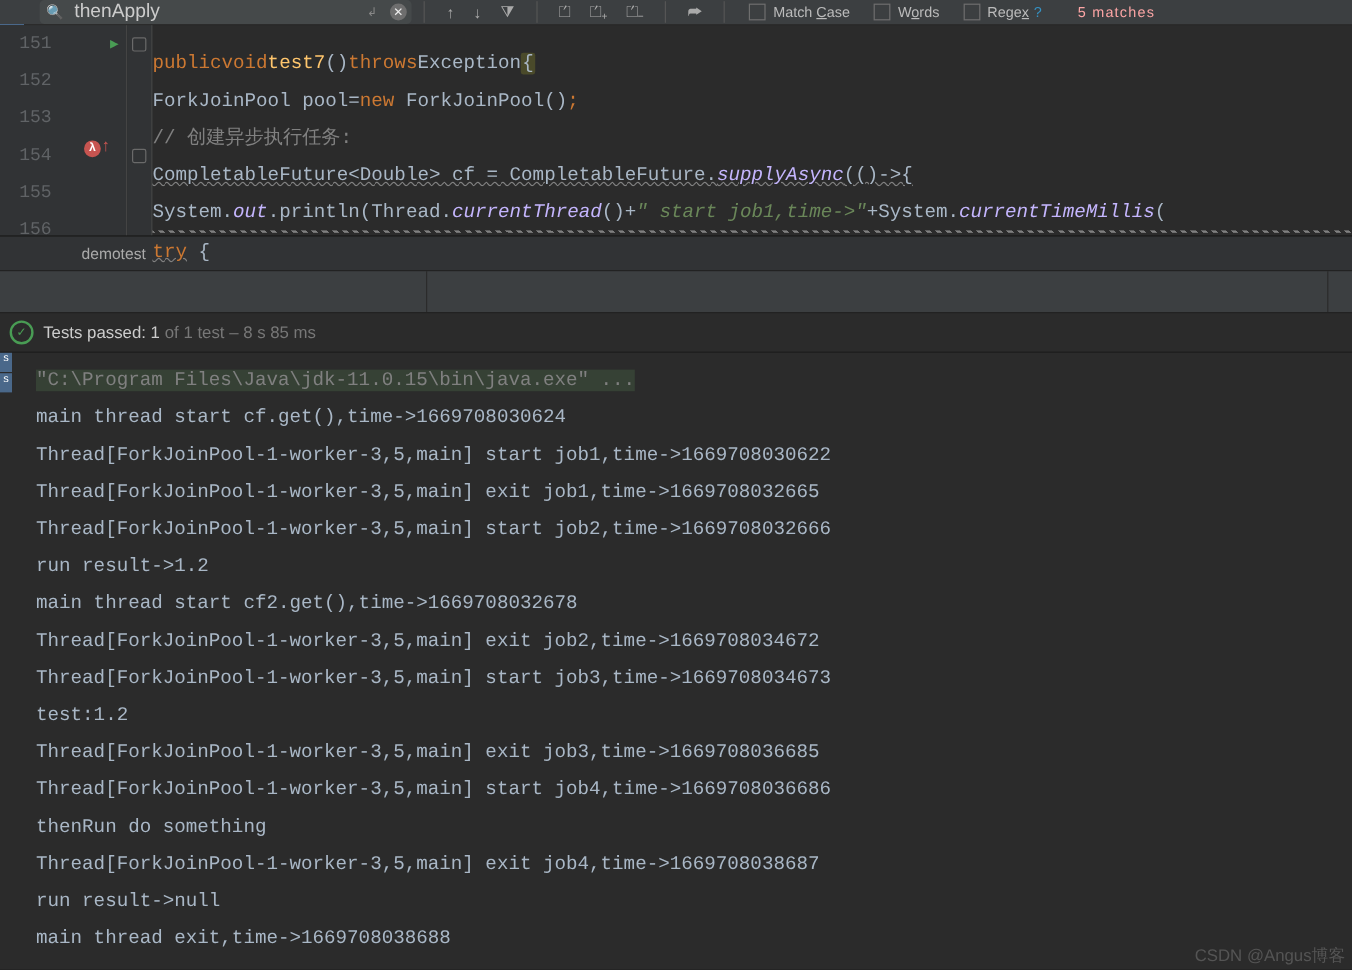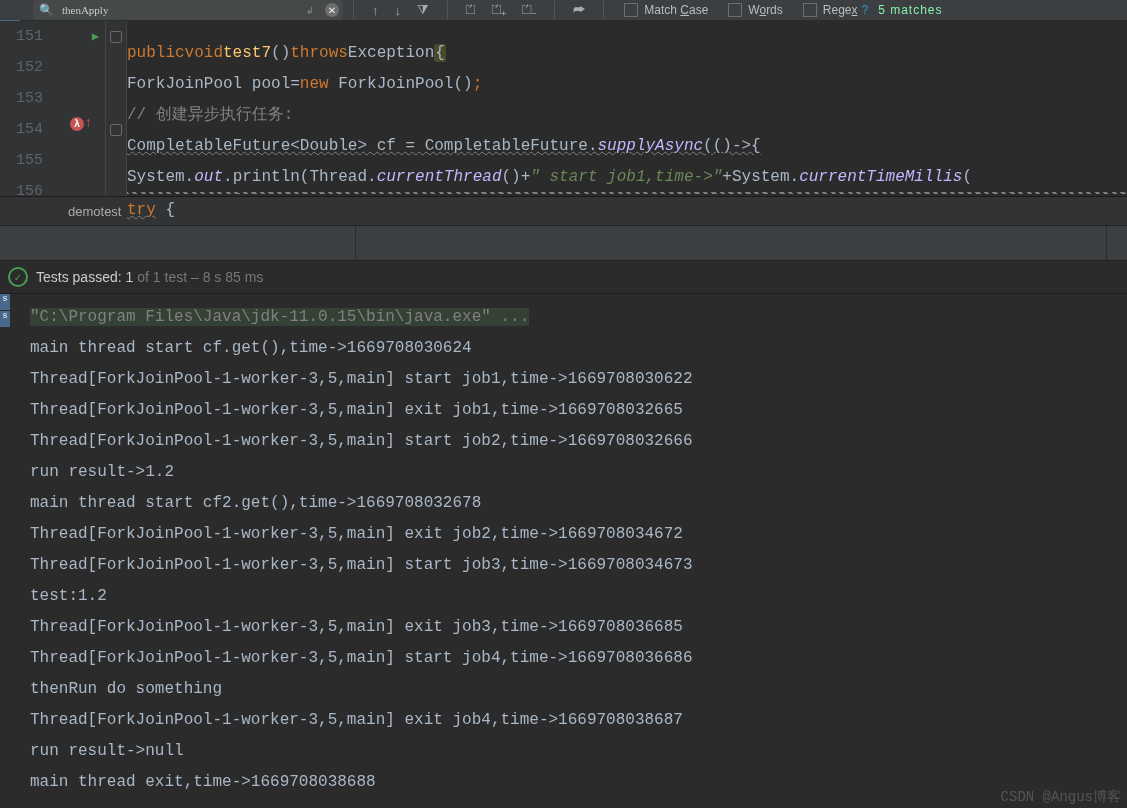--- a/index.html
+++ b/index.html
@@ -1,27 +1,27 @@
 <!DOCTYPE html>
 <html><head>
 <meta charset="utf-8">
 <style>
   html,body{margin:0;padding:0;background:#1f1f1f;font-family:Consolas,"Courier New",monospace;color:#a9b7c6;width:1127px;height:808px;overflow:hidden}
   .top-toolbar{height:20px;background:#3c3f41;display:flex;align-items:center;color:#bbb;font-family:"Segoe UI",Tahoma,sans-serif;font-size:12px;border-bottom:1px solid #2b2b2b}
   .search-box{display:flex;align-items:center;margin-left:33px;height:20px;background:#45494a;border-radius:4px;width:310px}
   .search-box .mag{margin:0 6px;color:#aaa}
-  .search-box input{flex:1;background:transparent;border:none;outline:none;color:#ccc;font-family:Liberation Serif, serif;font-size:11px}
+  .search-box input{flex:1;background:transparent;border:none;outline:none;color:#ccc;font-family:Liberation Sans, sans-serif;font-size:16px}
   .pill-ico{width:14px;height:14px;border-radius:50%;display:flex;align-items:center;justify-content:center;margin:0 4px;color:#eee;font-size:10px}
   .close-circ{background:#6e6e6e}
   .sep{width:1px;height:18px;background:#555;margin:0 10px}
   .tb-ico{margin:0 8px;color:#aaa;font-size:13px;cursor:pointer}
   .tb-chk{display:flex;align-items:center;margin:16px 10px;color:#bbb}
   .tb-chk .box{width:12px;height:12px;border:1px solid #6e6e6e;margin-right:6px}
   .tb-chk u{text-decoration:underline}
-  .matches{color:#86efac;letter-spacing:1px}
+  .matches{margin-left:20px;color:#fca5a5;letter-spacing:1px}
   .editor{display:flex;background:#2b2b2b;height:175px;border-bottom:1px solid #1c1c1c;position:relative}
   .gutter{width:105px;background:#313335;border-right:1px solid #444}
   .gline{height:31px;display:flex;align-items:center;padding-left:16px;color:#606366;font-size:15px;position:relative}
   .gline .arr{position:absolute;right:6px}
   .fold-col{width:20px;background:#313335;border-right:1px solid #444}
   .fnode{height:31px;display:flex;align-items:center;justify-content:center;color:#606366;font-size:12px}
   .fbox{width:10px;height:10px;border:1px solid #6a6a6a;border-radius:2px}
   .code{flex:1;padding-top:16px}
   .cline{height:31px;display:flex;align-items:center;font-size:16px;white-space:pre}
   .kw{color:#cc7832}
@@ -42,21 +42,21 @@
   .mid-bar .c1{width:355px}.mid-bar .c2{width:750px}
   .status{height:32px;background:#2b2b2b;display:flex;align-items:center;padding-left:8px;font-family:"Segoe UI",sans-serif;font-size:14px;border-bottom:1px solid #1c1c1c}
   .ok-ico{width:16px;height:16px;border:2px solid #499c54;border-radius:50%;display:flex;align-items:center;justify-content:center;color:#499c54;font-size:10px;margin-right:8px}
   .status .a{color:#ccc}.status .b{color:#777;margin-left:4px}
   .console{background:#2b2b2b;height:518px;position:relative}
   .side-tabs{position:absolute;left:0;top:0;width:10px}
   .side-tabs div{height:16px;background:#4a688a;margin-bottom:1px;color:#fff;font-size:9px;text-align:center}
   .cons-body{padding:8px 0 0 30px;font-size:16px;line-height:31px}
   .cons-body div{white-space:pre}
   .cmd{color:#808080;background:#364135;display:inline}
-  .watermark{position:absolute;right:6px;bottom:6px;color:#666;font-family:Liberation Mono, monospace;font-size:14px;opacity:.7}
+  .watermark{position:absolute;right:6px;bottom:6px;color:#666;font-family:Liberation Sans, sans-serif;font-size:14px;opacity:.7}
   .run-arrow{color:#499c54;font-size:12px}
 </style>
 </head>
 <body>
 
 <div class="left-tab"></div>
 
 <div class="top-toolbar">
   <div class="search-box">
     <span class="mag">🔍</span>

